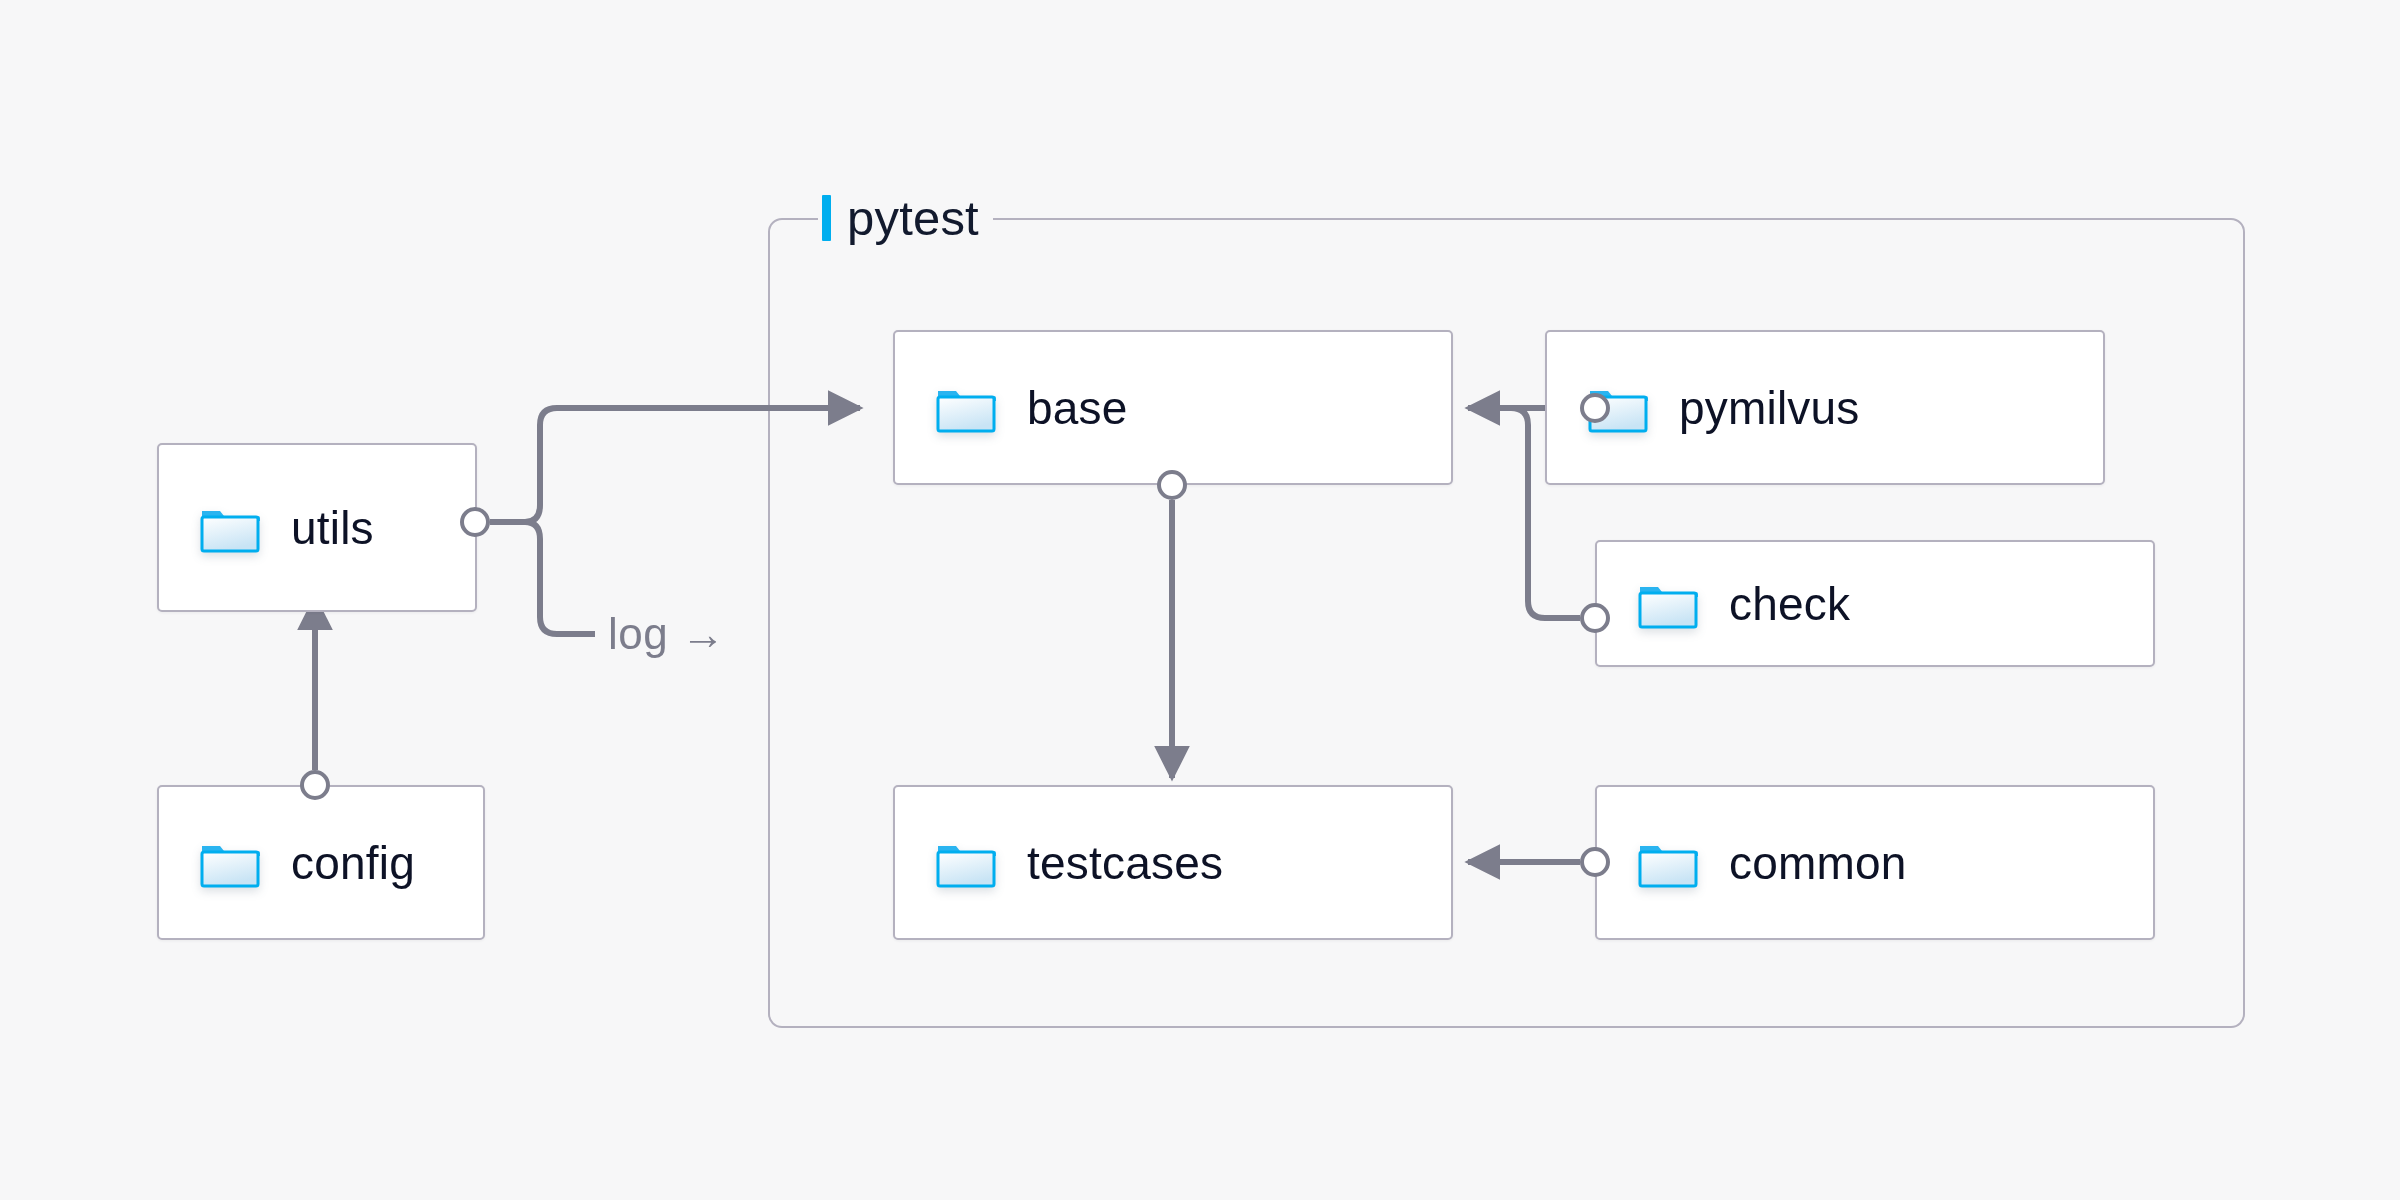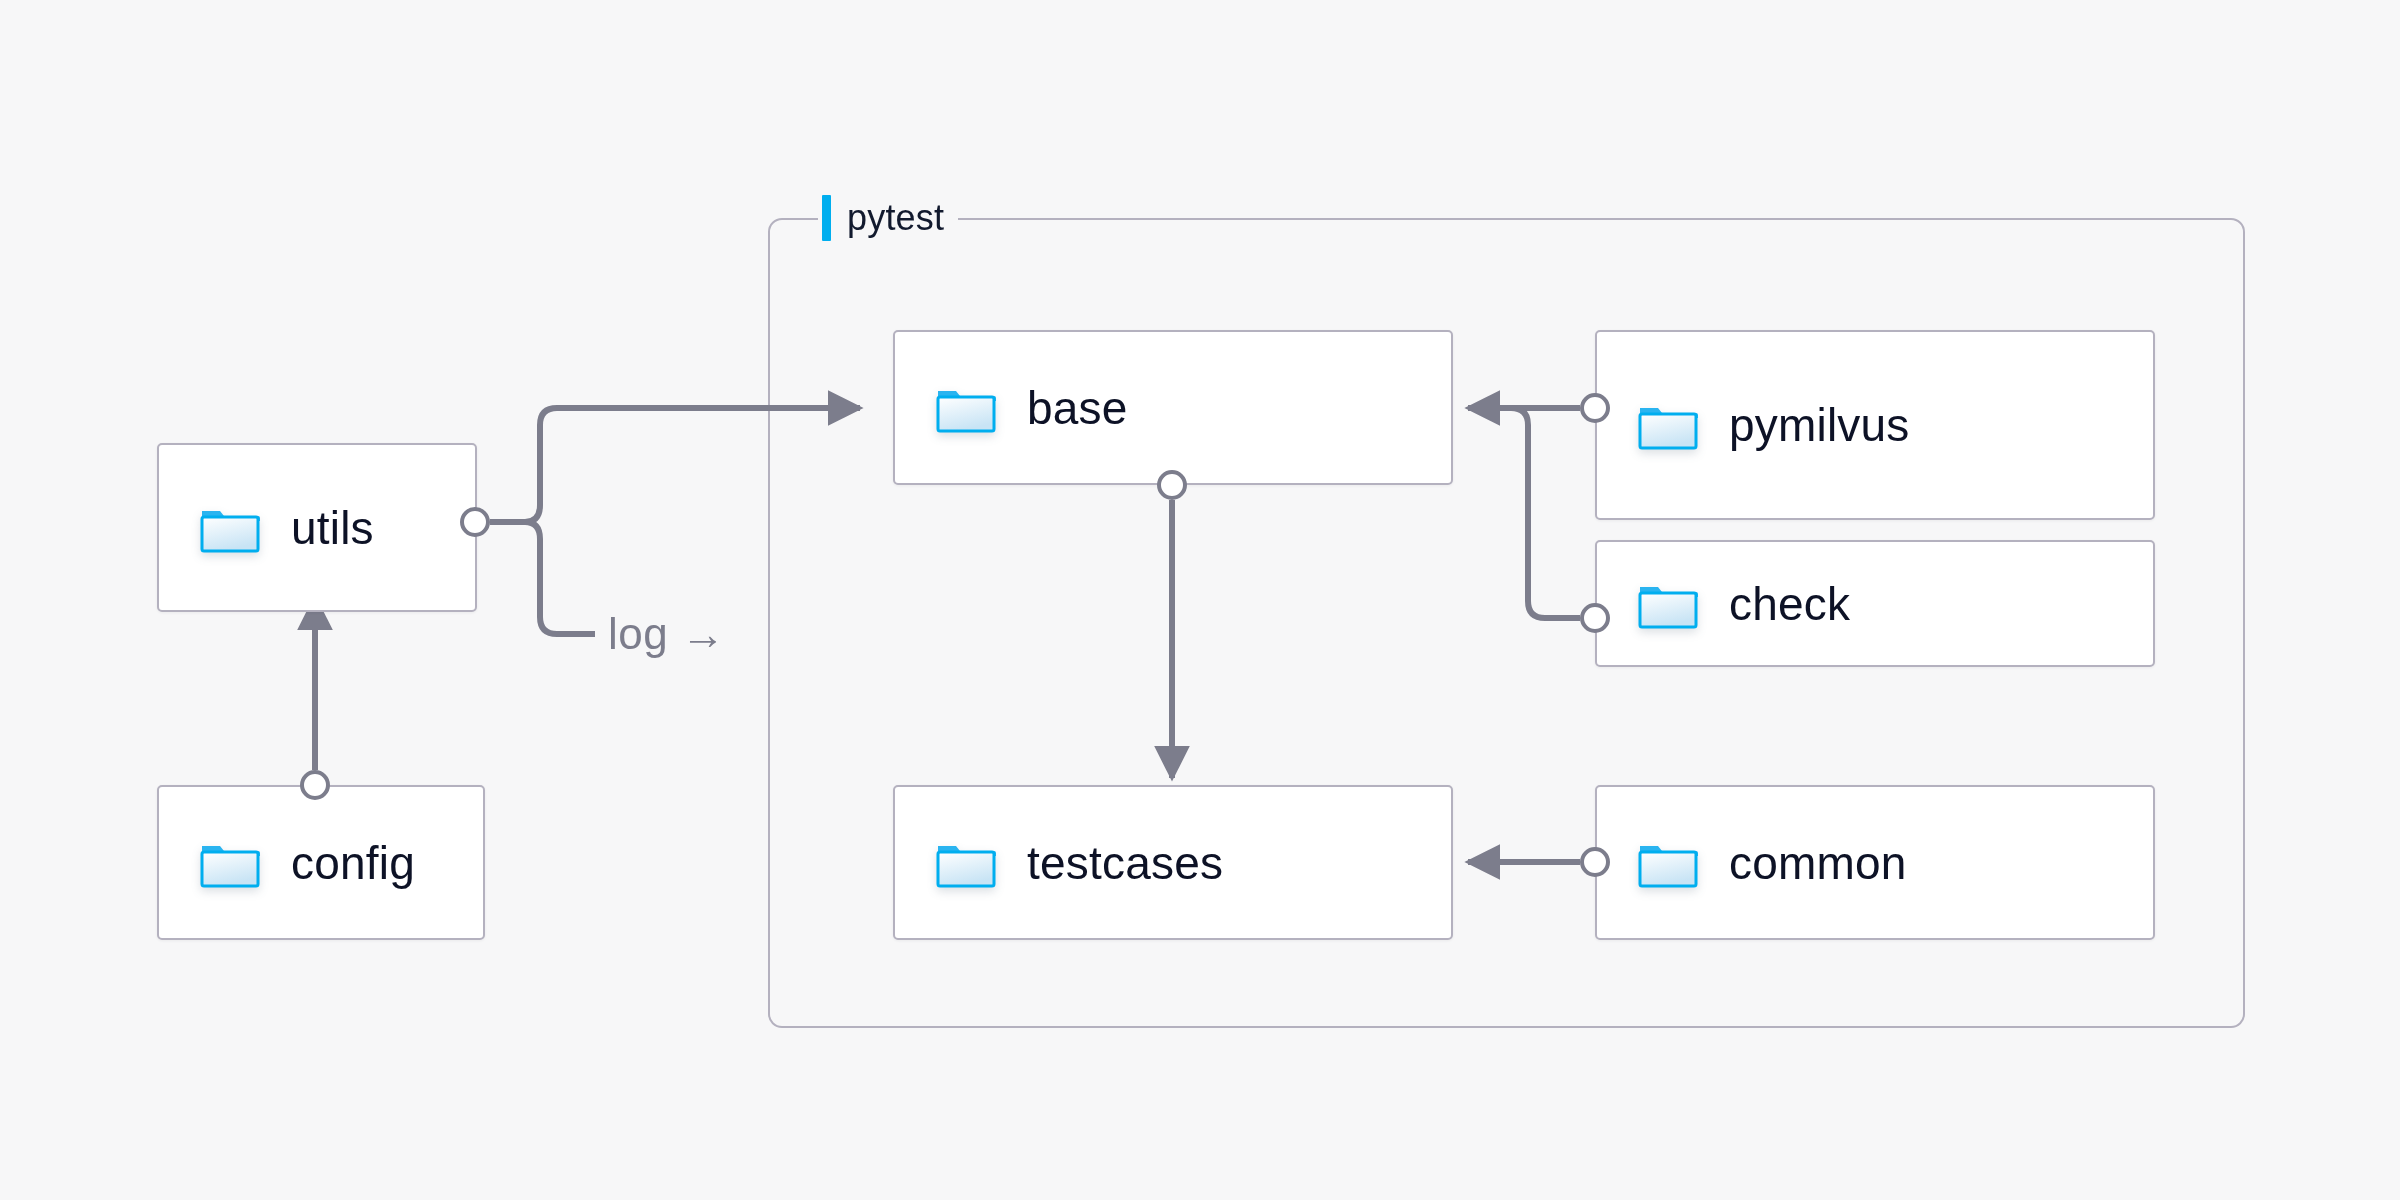--- a/index.html
+++ b/index.html
@@ -39,21 +39,21 @@
     height: 46px;
   }
   .group-tick {
     width: 9px;
     height: 46px;
     background: #00AEEF;
     border-radius: 1px;
     flex: none;
   }
   .group-title {
-    font-size: 36px;
+    font-size: 49px;
     color: #121a2e;
     letter-spacing: 0.2px;
     line-height: 1;
     white-space: nowrap;
   }
 
   
   .node {
     position: absolute;
     box-sizing: border-box;
@@ -212,21 +212,21 @@
             <stop offset="100%" stop-color="#c8e4f5"></stop>
           </linearGradient>
         </defs>
         <path d="M3 9 h18 l4 5 h34 a2 2 0 0 1 2 2 v3 H3 z" fill="#2ab4f0"></path>
         <rect x="3" y="15" width="56" height="34" rx="2" fill="url(#fg4)" stroke="#00AEEF" stroke-width="3"></rect>
       </svg>
     </span>
     <span class="node-label">testcases</span>
   </div>
 
-  <div class="node" style="left:1595px; top:330px; width:560px; height:190px; z-index:4;text-align:right;">
+  <div class="node" style="left:1545px; top:330px; width:560px; height:155px; z-index:4;text-align:right;">
     <span class="folder-icon">
       <svg viewBox="0 0 62 52" width="62" height="52">
         <defs>
           <linearGradient id="fg5" x1="0" y1="0" x2="0.35" y2="1">
             <stop offset="0%" stop-color="#ffffff"></stop>
             <stop offset="100%" stop-color="#c8e4f5"></stop>
           </linearGradient>
         </defs>
         <path d="M3 9 h18 l4 5 h34 a2 2 0 0 1 2 2 v3 H3 z" fill="#2ab4f0"></path>
         <rect x="3" y="15" width="56" height="34" rx="2" fill="url(#fg5)" stroke="#00AEEF" stroke-width="3"></rect>

